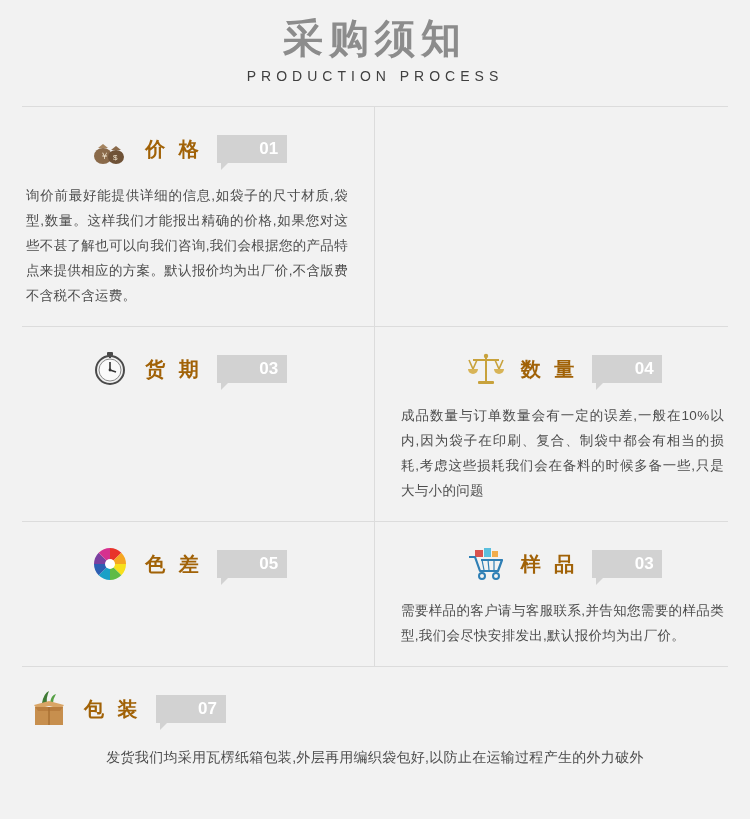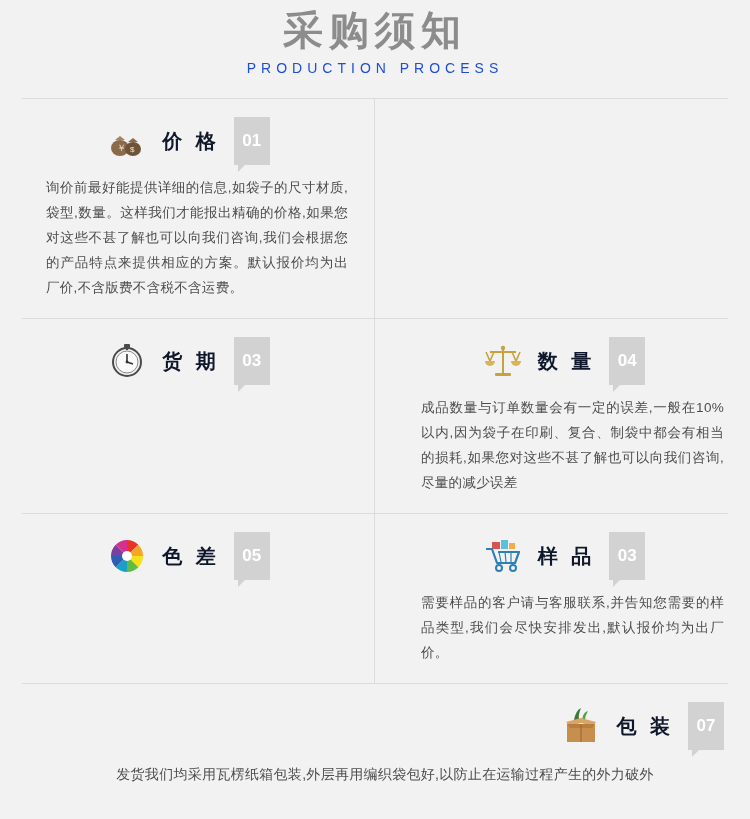--- a/index.html
+++ b/index.html
@@ -17,34 +17,34 @@
   .page {
     position: relative;
     width: 750px;
     height: 819px;
     box-sizing: border-box;
   }
 
   
   .header {
     text-align: center;
-    padding-top: 6px;
+    padding-top: 14px;
   }
   .header-title {
     font-size: 40px;
     font-weight: bold;
     letter-spacing: 6px;
     color: #8c8c8c;
     line-height: 48px;
     font-family: "DejaVu Sans", "Liberation Sans", sans-serif;
   }
   .header-sub {
     font-size: 14px;
     letter-spacing: 5px;
-    color: #1d4ed8;
+    color: #404040;
     margin-top: 6px;
     font-family: "Liberation Sans", sans-serif;
   }
 
   
   .grid {
     margin-top: 22px;
     width: 750px;
   }
   .row {
@@ -84,67 +84,67 @@
     height: 46px;
     display: flex;
     align-items: center;
     justify-content: center;
     flex: 0 0 auto;
   }
   .icon-box svg { display: block; }
   .cell-title {
     font-size: 20px;
     font-weight: bold;
-    color: #0f172a;
+    color: #a16207;
     letter-spacing: 4px;
     margin: 0 14px 0 12px;
     white-space: nowrap;
   }
   
   .num-badge {
     position: relative;
     width: 36px;
-    height: 48px;
+    height: 28px;
     background: #d2d2d2;
     color: #ffffff;
     font-size: 17px;
     font-weight: bold;
     display: flex;
     align-items: center;
     justify-content: center;
     font-family: "Liberation Sans", sans-serif;
     flex: 0 0 auto;
+    padding-left: 34px;
   }
   .num-badge::after {
     content: "";
     position: absolute;
     left: 4px;
     bottom: -7px;
     width: 0;
     height: 0;
     border-left: 8px solid #d2d2d2;
     border-bottom: 8px solid transparent;
   }
 
   
   .cell-body {
     font-size: 13.5px;
     line-height: 25px;
     color: #4d4d4d;
     text-align: justify;
     letter-spacing: 0.3px;
-    margin-left: 20px;
   }
   .cell.full .cell-body {
     text-align: center;
     font-size: 14px;
     padding: 0 24px;
   }
   .cell.full .cell-head {
-    justify-content: flex-end;
+    justify-content: flex-start;
     margin-bottom: 8px;
   }
 
   
   .bottom-strip {
     position: absolute;
     left: 0;
     bottom: 0;
     width: 750px;
     height: 14px;
@@ -217,21 +217,21 @@
               <path d="M4 12 l4 9 l4 -9" fill="none" stroke="#c8a23c" stroke-width="1.6"></path>
               <path d="M30 12 l4 9 l4 -9" fill="none" stroke="#c8a23c" stroke-width="1.6"></path>
               <path d="M3 21 h10 a5 5 0 0 1 -10 0z" fill="#d8b457"></path>
               <path d="M29 21 h10 a5 5 0 0 1 -10 0z" fill="#d8b457"></path>
               <circle cx="21" cy="8" r="2.2" fill="#c8a23c"></circle>
             </svg>
           </span>
           <span class="cell-title">数 量</span>
           <span class="num-badge">04</span>
         </div>
-        <div class="cell-body">成品数量与订单数量会有一定的误差,一般在10%以内,因为袋子在印刷、复合、制袋中都会有相当的损耗,如果您对这些不甚了解也可以向我们咨询,尽量的减少误差</div>
+        <div class="cell-body">成品数量与订单数量会有一定的误差,一般在10%以内,因为袋子在印刷、复合、制袋中都会有相当的损耗,考虑这些损耗我们会在备料的时候多备一些,只是大与小的问题</div>
       </div>
     </div>
 
     <div class="divider-h"></div>
 
     <div class="row">
       <div class="cell cell-left">
         <div class="cell-head">
           <span class="icon-box">
             <svg width="40" height="40" viewBox="0 0 40 40">

